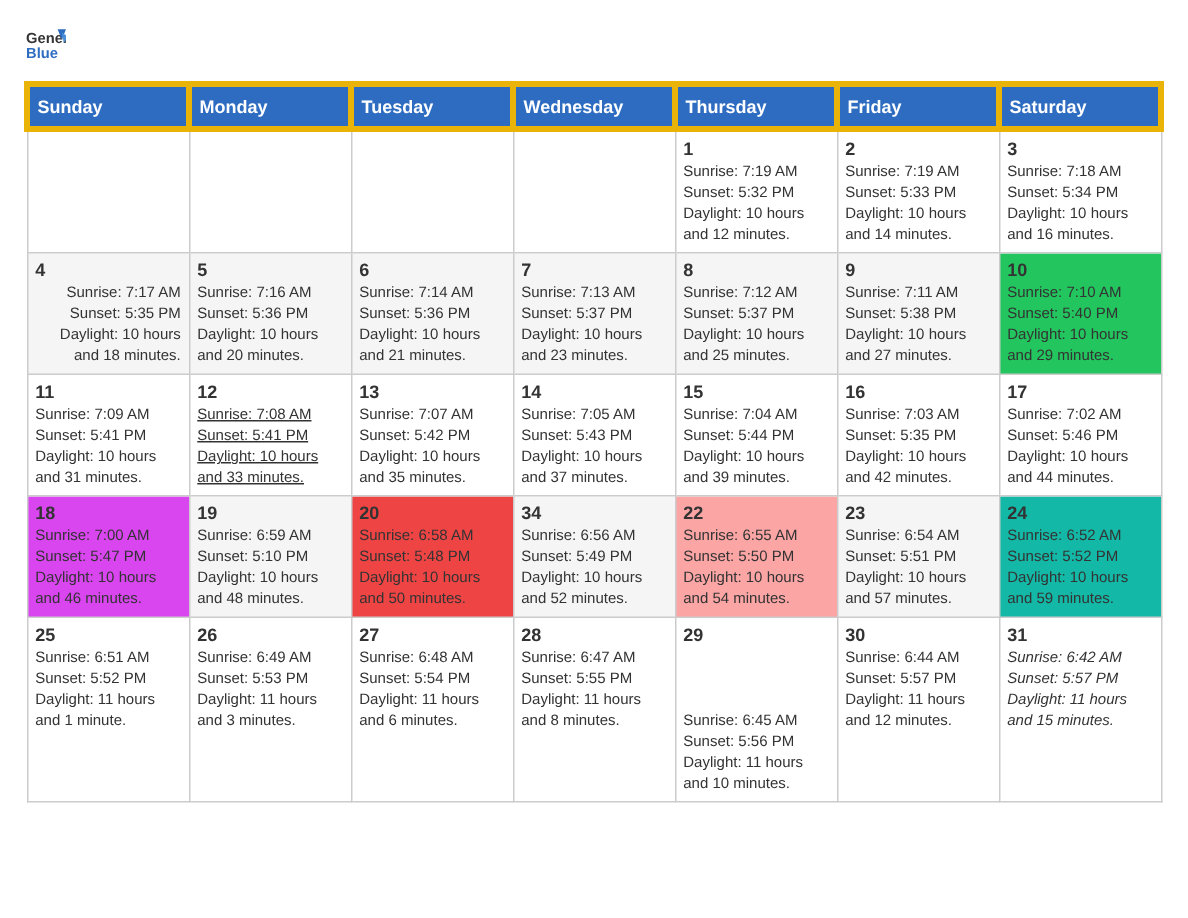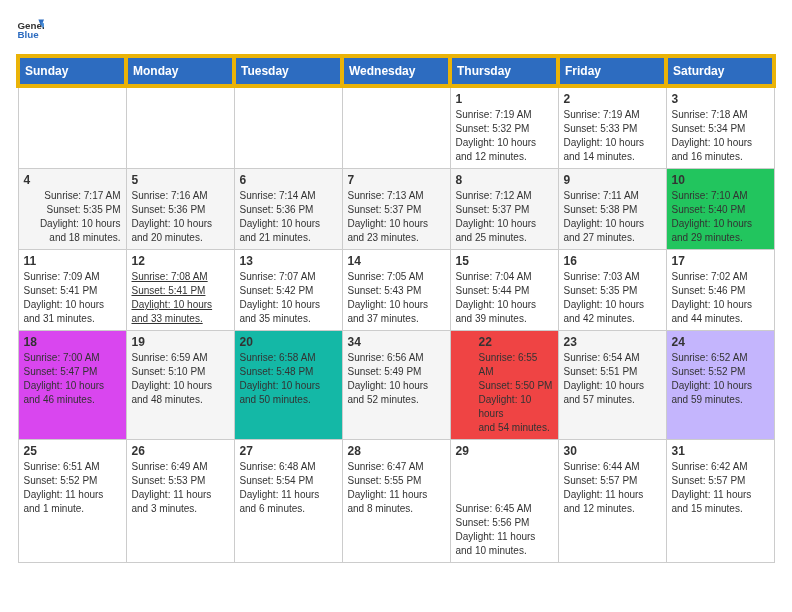--- a/index.html
+++ b/index.html
@@ -247,49 +247,49 @@
 Daylight: 10 hours
 and 46 minutes.</div>
         </td>
         <td style="background: rgb(245, 245, 245);">
           <span class="day-number">19</span>
           <div class="day-content" style="white-space: pre-line;">Sunrise: 6:59 AM
 Sunset: 5:10 PM
 Daylight: 10 hours
 and 48 minutes.</div>
         </td>
-        <td style="background: #14b8a6;">
+        <td style="background: #ef4444;">
           <span class="day-number">20</span>
           <div class="day-content" style="white-space: pre-line;">Sunrise: 6:58 AM
 Sunset: 5:48 PM
 Daylight: 10 hours
 and 50 minutes.</div>
         </td>
         <td style="background: rgb(245, 245, 245);">
           <span class="day-number">34</span>
           <div class="day-content" style="white-space: pre-line;">Sunrise: 6:56 AM
 Sunset: 5:49 PM
 Daylight: 10 hours
 and 52 minutes.</div>
         </td>
-        <td style="background: #ef4444; padding-left: 28px;">
+        <td style="background: #fca5a5;">
           <span class="day-number">22</span>
           <div class="day-content" style="white-space: pre-line;">Sunrise: 6:55 AM
 Sunset: 5:50 PM
 Daylight: 10 hours
 and 54 minutes.</div>
         </td>
         <td style="background: rgb(245, 245, 245);">
           <span class="day-number">23</span>
           <div class="day-content" style="white-space: pre-line;">Sunrise: 6:54 AM
 Sunset: 5:51 PM
 Daylight: 10 hours
 and 57 minutes.</div>
         </td>
-        <td style="background: #c4b5fd;">
+        <td style="background: #14b8a6;">
           <span class="day-number">24</span>
           <div class="day-content" style="white-space: pre-line;">Sunrise: 6:52 AM
 Sunset: 5:52 PM
 Daylight: 10 hours
 and 59 minutes.</div>
         </td>
       </tr>
       <tr>
         <td>
           <span class="day-number">25</span>
@@ -328,20 +328,20 @@
         </td>
         <td>
           <span class="day-number">30</span>
           <div class="day-content" style="white-space: pre-line;">Sunrise: 6:44 AM
 Sunset: 5:57 PM
 Daylight: 11 hours
 and 12 minutes.</div>
         </td>
         <td>
           <span class="day-number">31</span>
-          <div class="day-content" style="white-space: pre-line;">Sunrise: 6:42 AM
+          <div class="day-content" style="white-space: pre-line; font-style: italic;">Sunrise: 6:42 AM
 Sunset: 5:57 PM
 Daylight: 11 hours
 and 15 minutes.</div>
         </td>
       </tr>
     </tbody>
 </table>
 
 </body></html>

